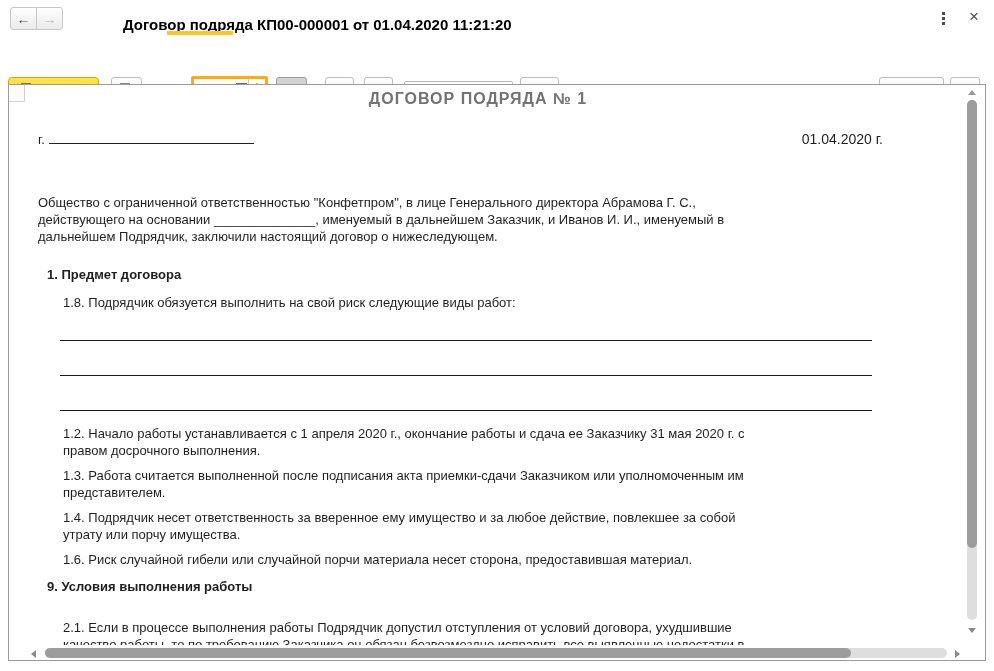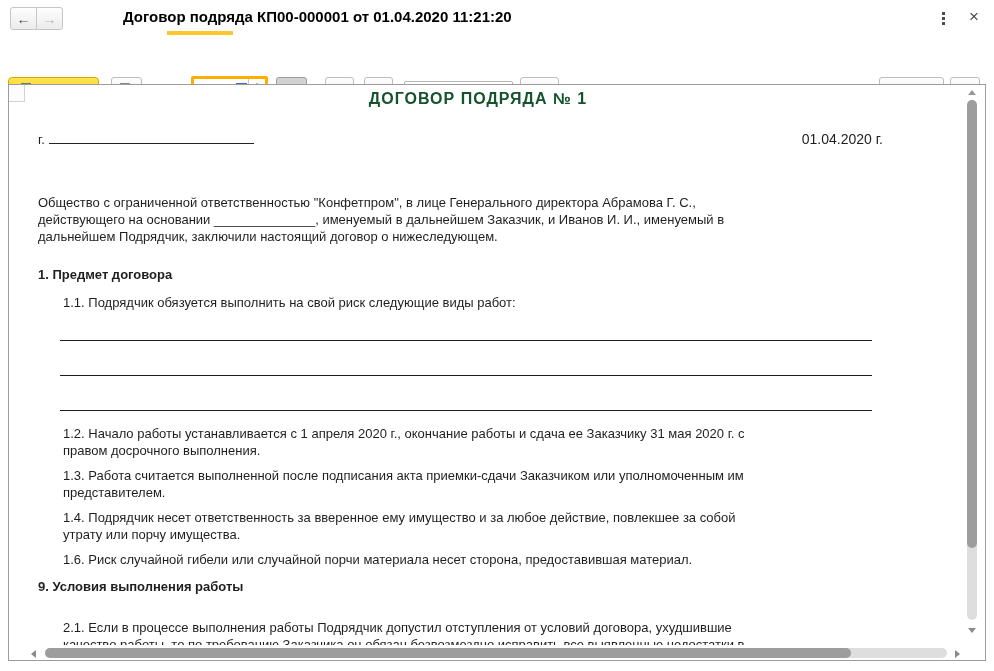--- a/index.html
+++ b/index.html
@@ -11,21 +11,21 @@
   
   .titlebar{position:absolute;left:0;top:0;width:994px;height:36px;background:#fff;}
   .nav{position:absolute;left:10px;top:7px;display:flex;}
   .nav .navbtn{
     width:27px;height:23px;box-sizing:border-box;border:1px solid #c6c6c6;
     background:linear-gradient(#fefefe,#ebebeb);display:flex;align-items:center;justify-content:center;
     font-size:14px;cursor:pointer;padding:0;
   }
   .nav .back{border-radius:3px 0 0 3px;color:#4a4a4a;}
   .nav .fwd{border-radius:0 3px 3px 0;margin-left:-1px;color:#b3b3b3;}
-  .win-title{position:absolute;left:123px;top:8px;font-size:15px;font-weight:bold;color:#000;white-space:nowrap;}
+  .win-title{position:absolute;left:123px;top:16px;font-size:15px;font-weight:bold;color:#000;white-space:nowrap;}
   .title-underline{position:absolute;left:167px;top:31px;width:66px;height:4px;background:#fdc62b;}
   .kebab-btn{position:absolute;left:934px;top:7px;width:18px;height:22px;display:flex;flex-direction:column;align-items:center;justify-content:center;gap:2px;cursor:pointer;background:none;border:none;}
   .kebab-btn i{width:3px;height:3px;background:#4d4d4d;display:block;}
   .close-btn{position:absolute;left:962px;top:5px;width:24px;height:24px;border:none;background:none;font-size:17px;color:#4d4d4d;cursor:pointer;line-height:24px;text-align:center;padding:0;}
   
   .toolbar{position:absolute;left:0;top:36px;width:994px;height:44px;background:#fff;}
   .tbtn{
     position:absolute;top:41px;height:26px;box-sizing:border-box;border:1px solid #bdbdbd;border-radius:3px;
     background:linear-gradient(#fdfdfd,#ececec);display:flex;align-items:center;justify-content:center;
     font-size:13px;color:#333;cursor:pointer;padding:0;font-family:"Liberation Sans",sans-serif;
@@ -64,27 +64,27 @@
   
   .doc-area{
     position:absolute;left:8px;top:84px;width:978px;height:577px;box-sizing:border-box;
     border:1px solid #9c9c9c;background:#fff;
   }
   .corner-cell{position:absolute;left:0;top:0;width:15px;height:16px;border-right:1px solid #d2d2d2;border-bottom:1px solid #d2d2d2;background:#fcfcfc;}
   .page{
     position:absolute;left:2px;top:0;width:948px;height:560px;overflow:hidden;
     padding-left:27px;box-sizing:border-box;font-size:13px;line-height:17px;color:#1f1f1f;
   }
-  .doc-title{margin-top:4px;width:880px;text-align:center;font-weight:bold;font-size:16px;line-height:19px;letter-spacing:1px;color:#14532d;}
+  .doc-title{margin-top:4px;width:880px;text-align:center;font-weight:bold;font-size:16px;line-height:19px;letter-spacing:1px;color:#737373;}
   .city-date{margin-top:22px;width:845px;display:flex;justify-content:space-between;align-items:flex-end;}
   .city-blank{display:inline-block;width:205px;border-bottom:1.5px solid #222;height:13px;margin-left:4px;vertical-align:baseline;}
   .doc-date{font-size:14px;}
   .para{white-space:pre-line;width:870px;}
   .intro{margin-top:46px;}
-  .sec-head{font-weight:bold;margin:0;font-size:13px;line-height:17px;}
+  .sec-head{font-weight:bold;margin:9px;font-size:13px;line-height:17px;}
   .sec1{margin-top:21px;}
   .clause{white-space:pre-line;padding-left:25px;width:845px;margin-top:8px;}
   .c11{margin-top:11px;}
   .blank-line{margin-left:22px;width:812px;height:0;border-bottom:1px solid #1c1c1c;}
   .bl1{margin-top:29px;}
   .bl2,.bl3{margin-top:34px;}
   .c12{margin-top:14px;}
   .sec2{margin-top:10px;}
   .c21{margin-top:24px;}
   
@@ -215,21 +215,21 @@
           <span>г.</span><span class="city-blank"></span>
         </span>
         <span class="doc-date">01.04.2020 г.</span>
       </div>
 
       <div class="para intro">Общество с ограниченной ответственностью "Конфетпром", в лице Генерального директора Абрамова Г. С.,
 действующего на основании ______________, именуемый в дальнейшем Заказчик, и Иванов И. И., именуемый в
 дальнейшем Подрядчик, заключили настоящий договор о нижеследующем.</div>
 
       <div class="sec-head sec1">1. Предмет договора</div>
-      <div class="clause c11">1.1. Подрядчик обязуется выполнить на свой риск следующие виды работ:</div>
+      <div class="clause c11">1.8. Подрядчик обязуется выполнить на свой риск следующие виды работ:</div>
 
       <div class="blank-line bl1"></div>
       <div class="blank-line bl2"></div>
       <div class="blank-line bl3"></div>
 
       <div class="clause c12">1.2. Начало работы устанавливается с 1 апреля 2020 г., окончание работы и сдача ее Заказчику 31 мая 2020 г. с
 правом досрочного выполнения.</div>
       <div class="clause">1.3. Работа считается выполненной после подписания акта приемки-сдачи Заказчиком или уполномоченным им
 представителем.</div>
       <div class="clause">1.4. Подрядчик несет ответственность за вверенное ему имущество и за любое действие, повлекшее за собой

